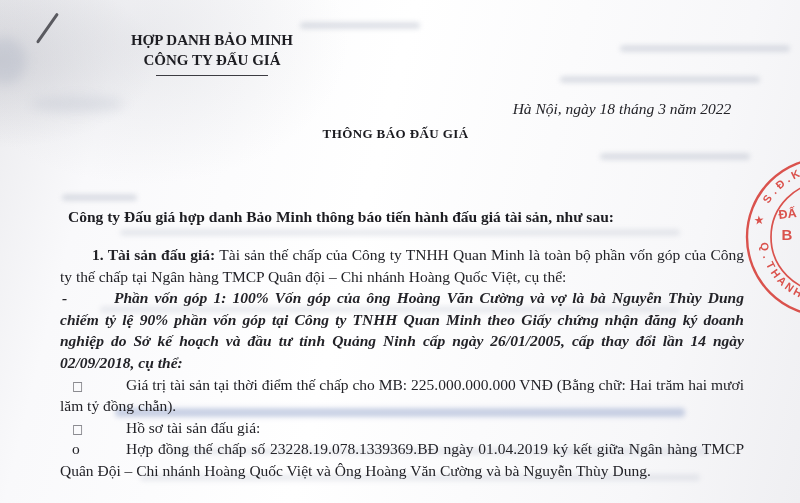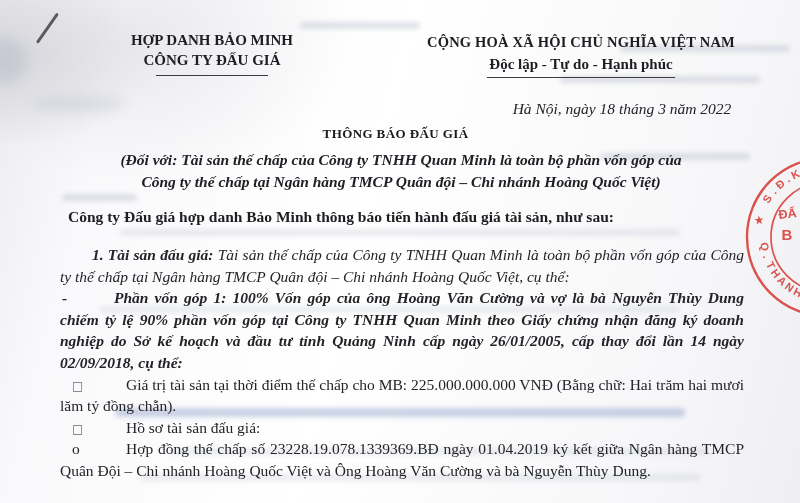--- a/index.html
+++ b/index.html
@@ -23,21 +23,21 @@
   .motto2{font-weight:bold;font-size:15px;margin-top:5px;color:#1d1d22;}
   .rule-r{width:188px;border-top:1.5px solid #3c3c42;margin:4px auto 0;}
   .date{left:472px;top:100px;width:300px;text-align:center;font-style:italic;font-size:15.5px;}
   
   .title{left:0;top:126px;width:791px;text-align:center;font-weight:bold;font-size:13px;letter-spacing:.4px;color:#1b1b20;}
   .subtitle{left:48px;top:149px;width:706px;text-align:center;font-weight:bold;font-style:italic;font-size:15.5px;line-height:22px;color:#202026;}
   .intro{left:68px;top:208px;width:662px;font-weight:bold;font-size:15.5px;color:#1d1d22;}
   
   .body{left:60px;top:244px;width:684px;font-size:15.5px;line-height:21.6px;text-align:justify;}
   .body p{margin:0;position:relative;}
-  .p1{text-indent:32px;font-style:italic;}
+  .p1{text-indent:32px;}
   .p-dash{text-indent:54px;font-weight:bold;font-style:italic;}
   .p-sq,.p-o{text-indent:66px;}
   .bullet{position:absolute;top:0;text-indent:0;font-weight:normal;font-style:normal;}
   .b-dash{left:2px;}
   .b-sq{left:12px;top:2px;font-family:"DejaVu Sans",sans-serif;font-size:12px;color:#6a6a70;}
   .b-o{left:12px;}
   .bold{font-weight:bold;}
   
   .pen-mark{left:46px;top:10px;width:2.5px;height:36px;background:#5a5a60;transform:rotate(35deg);border-radius:2px;}
   
@@ -67,32 +67,23 @@
   <div class="sm sm-blue" style="left:115px;top:408px;width:570px;height:9px;"></div>
   <div class="sm" style="left:170px;top:448px;width:540px;opacity:.26;"></div>
   <div class="sm" style="left:140px;top:474px;width:560px;opacity:.26;"></div>
 
   <div class="abs hdr-left">
     <div class="org">HỢP DANH BẢO MINH</div>
     <div class="org">CÔNG TY ĐẤU GIÁ</div>
     <div class="rule-l"></div>
   </div>
 
-  <div class="abs hdr-right">
-    <div class="motto1">CỘNG HOÀ XÃ HỘI CHỦ NGHĨA VIỆT NAM</div>
-    <div class="motto2">Độc lập - Tự do - Hạnh phúc</div>
-    <div class="rule-r"></div>
-  </div>
   <div class="abs date">Hà Nội, ngày 18 tháng 3 năm 2022</div>
 
   <div class="abs title">THÔNG BÁO ĐẤU GIÁ</div>
-  <div class="abs subtitle">
-    <span style="display:block">(Đối với: Tài sản thế chấp của Công ty TNHH Quan Minh là toàn bộ phần vốn góp  của</span>
-    <span style="display:block">Công ty thế chấp tại Ngân hàng TMCP Quân đội – Chi nhánh Hoàng Quốc Việt)</span>
-  </div>
   <div class="abs intro">Công ty Đấu giá hợp danh Bảo Minh thông báo tiến hành đấu giá tài sản, như sau:</div>
 
   <div class="abs body">
     <p class="p1"><span class="bold">1. Tài sản đấu giá:</span> <span>Tài sản thế chấp của Công ty TNHH Quan Minh là toàn bộ phần vốn góp của Công ty thế chấp tại Ngân hàng TMCP Quân đội – Chi nhánh Hoàng Quốc Việt, cụ thể:</span></p>
     <p class="p-dash"><span class="bullet b-dash bold" style="font-style:italic">-</span><span>Phần vốn góp 1: 100% Vốn góp của ông Hoàng Văn Cường và vợ là bà Nguyễn Thùy Dung chiếm tỷ lệ 90% phần vốn góp tại Công ty TNHH Quan Minh theo Giấy chứng nhận đăng ký doanh nghiệp do Sở kế hoạch và đầu tư tỉnh Quảng Ninh cấp ngày 26/01/2005, cấp thay đổi lần 14 ngày 02/09/2018, cụ thể:</span></p>
     <p class="p-sq"><span class="bullet b-sq">□</span><span>Giá trị tài sản tại thời điểm thế chấp cho MB: 225.000.000.000 VNĐ (Bằng chữ: Hai trăm hai mươi lăm tỷ đồng chẵn).</span></p>
     <p class="p-sq"><span class="bullet b-sq">□</span><span>Hồ sơ tài sản đấu giá:</span></p>
     <p class="p-o"><span class="bullet b-o">o</span><span>Hợp đồng thế chấp số 23228.19.078.1339369.BĐ ngày 01.04.2019 ký kết giữa Ngân hàng TMCP Quân Đội – Chi nhánh Hoàng Quốc Việt và Ông Hoàng Văn Cường và bà Nguyễn Thùy Dung.</span></p>
   </div>
 

